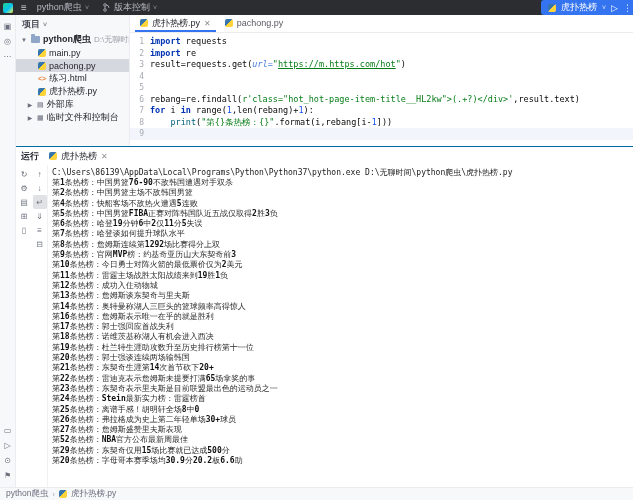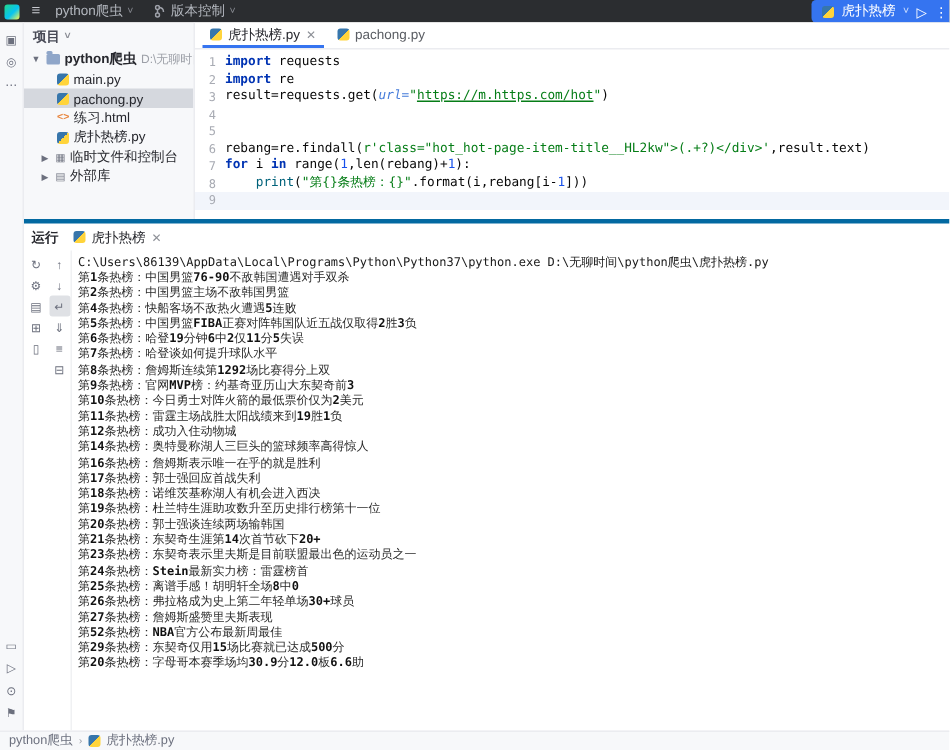--- a/index.html
+++ b/index.html
@@ -64,21 +64,21 @@
   .code-text { flex:1; overflow:hidden; }
   .tk-kw { color:#0033b3; font-weight:bold; }
   .tk-pl { color:#080808; }
   .tk-str { color:#067d17; }
   .tk-strlink { color:#067d17; text-decoration:underline; }
   .tk-num { color:#1750eb; }
   .tk-fn { color:#00627a;margin-top:48px; }
   .tk-param { color:#467cda; font-style:italic; }
 
   
-  .runpanel { flex:1; border-top:3px solid #0369a1; display:flex; flex-direction:column; min-height:0; }
+  .runpanel { flex:1; border-top:1px solid #0369a1; display:flex; flex-direction:column; min-height:0; }
   .run-header { height:18px; display:flex; align-items:center; gap:10px; padding-left:5px; flex:0 0 auto; }
   .run-label { font-weight:bold; color:#27282e; }
   .run-tab { display:flex; align-items:center; gap:4px; color:#27282e; }
   .run-tab .close { font-size:8px; color:#8c8f96; }
   .run-body { flex:1; display:flex; min-height:0; }
   .icon-col { width:16px; flex:0 0 16px; display:flex; flex-direction:column; align-items:center; padding-top:2px; color:#6c707e; }
   .icon-col.second { border-right:1px solid #f0f1f3; }
   .icon-col .tool-icon { font-size:8px; height:14px; width:14px; display:flex; align-items:center; justify-content:center; border-radius:2px; }
   .icon-col .tool-icon.active { background:#dfe1e5; }
   .console { flex:1; overflow:hidden; font-family:"DejaVu Sans Mono", monospace; font-size:8px; padding:2px 0 0 4px; }
@@ -168,27 +168,27 @@
                   <span>练习.html</span>
                 </div>
                 <div class="tree-row" style="padding-left: 22px;">
                   <span class="py-icon"></span>
                   <span>虎扑热榜.py</span>
                 </div>
               </div>
             <div id="tree-groups">
                 <div class="tree-row" style="padding-left: 10px;">
                   <span class="tree-chev">▶</span>
+                  <span class="lib-icon">▤</span>
+                  <span>外部库</span>
+                </div>
+                <div class="tree-row" style="padding-left: 10px;">
+                  <span class="tree-chev">▶</span>
                   <span class="scratch-icon">▦</span>
                   <span>临时文件和控制台</span>
-                </div>
-                <div class="tree-row" style="padding-left: 10px;">
-                  <span class="tree-chev">▶</span>
-                  <span class="lib-icon">▤</span>
-                  <span>外部库</span>
                 </div>
               </div>
           </div>
         </div>
 
         <div class="editor">
           <div class="tabbar" id="tabbar">
               <div class="tab active">
                 <span class="py-icon"></span>
                 <span>虎扑热榜.py</span>
@@ -245,35 +245,37 @@
                 <div class="console-line">第<b>2</b>条热榜：中国男篮主场不敌韩国男篮</div>
                 <div class="console-line">第<b>4</b>条热榜：快船客场不敌热火遭遇<b>5</b>连败</div>
                 <div class="console-line">第<b>5</b>条热榜：中国男篮<b>FIBA</b>正赛对阵韩国队近五战仅取得<b>2</b>胜<b>3</b>负</div>
                 <div class="console-line">第<b>6</b>条热榜：哈登<b>19</b>分钟<b>6</b>中<b>2</b>仅<b>11</b>分<b>5</b>失误</div>
                 <div class="console-line">第<b>7</b>条热榜：哈登谈如何提升球队水平</div>
                 <div class="console-line">第<b>8</b>条热榜：詹姆斯连续第<b>1292</b>场比赛得分上双</div>
                 <div class="console-line">第<b>9</b>条热榜：官网<b>MVP</b>榜：约基奇亚历山大东契奇前<b>3</b></div>
                 <div class="console-line">第<b>10</b>条热榜：今日勇士对阵火箭的最低票价仅为<b>2</b>美元</div>
                 <div class="console-line">第<b>11</b>条热榜：雷霆主场战胜太阳战绩来到<b>19</b>胜<b>1</b>负</div>
                 <div class="console-line">第<b>12</b>条热榜：成功入住动物城</div>
+                <div class="console-line">第<b>13</b>条热榜：詹姆斯谈东契奇与里夫斯</div>
                 <div class="console-line">第<b>14</b>条热榜：奥特曼称湖人三巨头的篮球频率高得惊人</div>
                 <div class="console-line">第<b>16</b>条热榜：詹姆斯表示唯一在乎的就是胜利</div>
                 <div class="console-line">第<b>17</b>条热榜：郭士强回应首战失利</div>
                 <div class="console-line">第<b>18</b>条热榜：诺维茨基称湖人有机会进入西决</div>
                 <div class="console-line">第<b>19</b>条热榜：杜兰特生涯助攻数升至历史排行榜第十一位</div>
                 <div class="console-line">第<b>20</b>条热榜：郭士强谈连续两场输韩国</div>
                 <div class="console-line">第<b>21</b>条热榜：东契奇生涯第<b>14</b>次首节砍下<b>20+</b></div>
+                <div class="console-line">第<b>22</b>条热榜：雷迪克表示詹姆斯未提要打满<b>65</b>场拿奖的事</div>
                 <div class="console-line">第<b>23</b>条热榜：东契奇表示里夫斯是目前联盟最出色的运动员之一</div>
                 <div class="console-line">第<b>24</b>条热榜：<b>Stein</b>最新实力榜：雷霆榜首</div>
                 <div class="console-line">第<b>25</b>条热榜：离谱手感！胡明轩全场<b>8</b>中<b>0</b></div>
                 <div class="console-line">第<b>26</b>条热榜：弗拉格成为史上第二年轻单场<b>30+</b>球员</div>
                 <div class="console-line">第<b>27</b>条热榜：詹姆斯盛赞里夫斯表现</div>
                 <div class="console-line">第<b>52</b>条热榜：<b>NBA</b>官方公布最新周最佳</div>
                 <div class="console-line">第<b>29</b>条热榜：东契奇仅用<b>15</b>场比赛就已达成<b>500</b>分</div>
-                <div class="console-line">第<b>20</b>条热榜：字母哥本赛季场均<b>30.9</b>分<b>12.0</b>板<b>6.6</b>助</div>
+                <div class="console-line">第<b>20</b>条热榜：字母哥本赛季场均<b>30.9</b>分<b>20.2</b>板<b>6.6</b>助</div>
               </div>
           </div>
         </div>
       </div>
     </div>
   </div>
 
   <div class="statusbar">
     <span>python爬虫</span>
     <span class="sb-sep">›</span>

